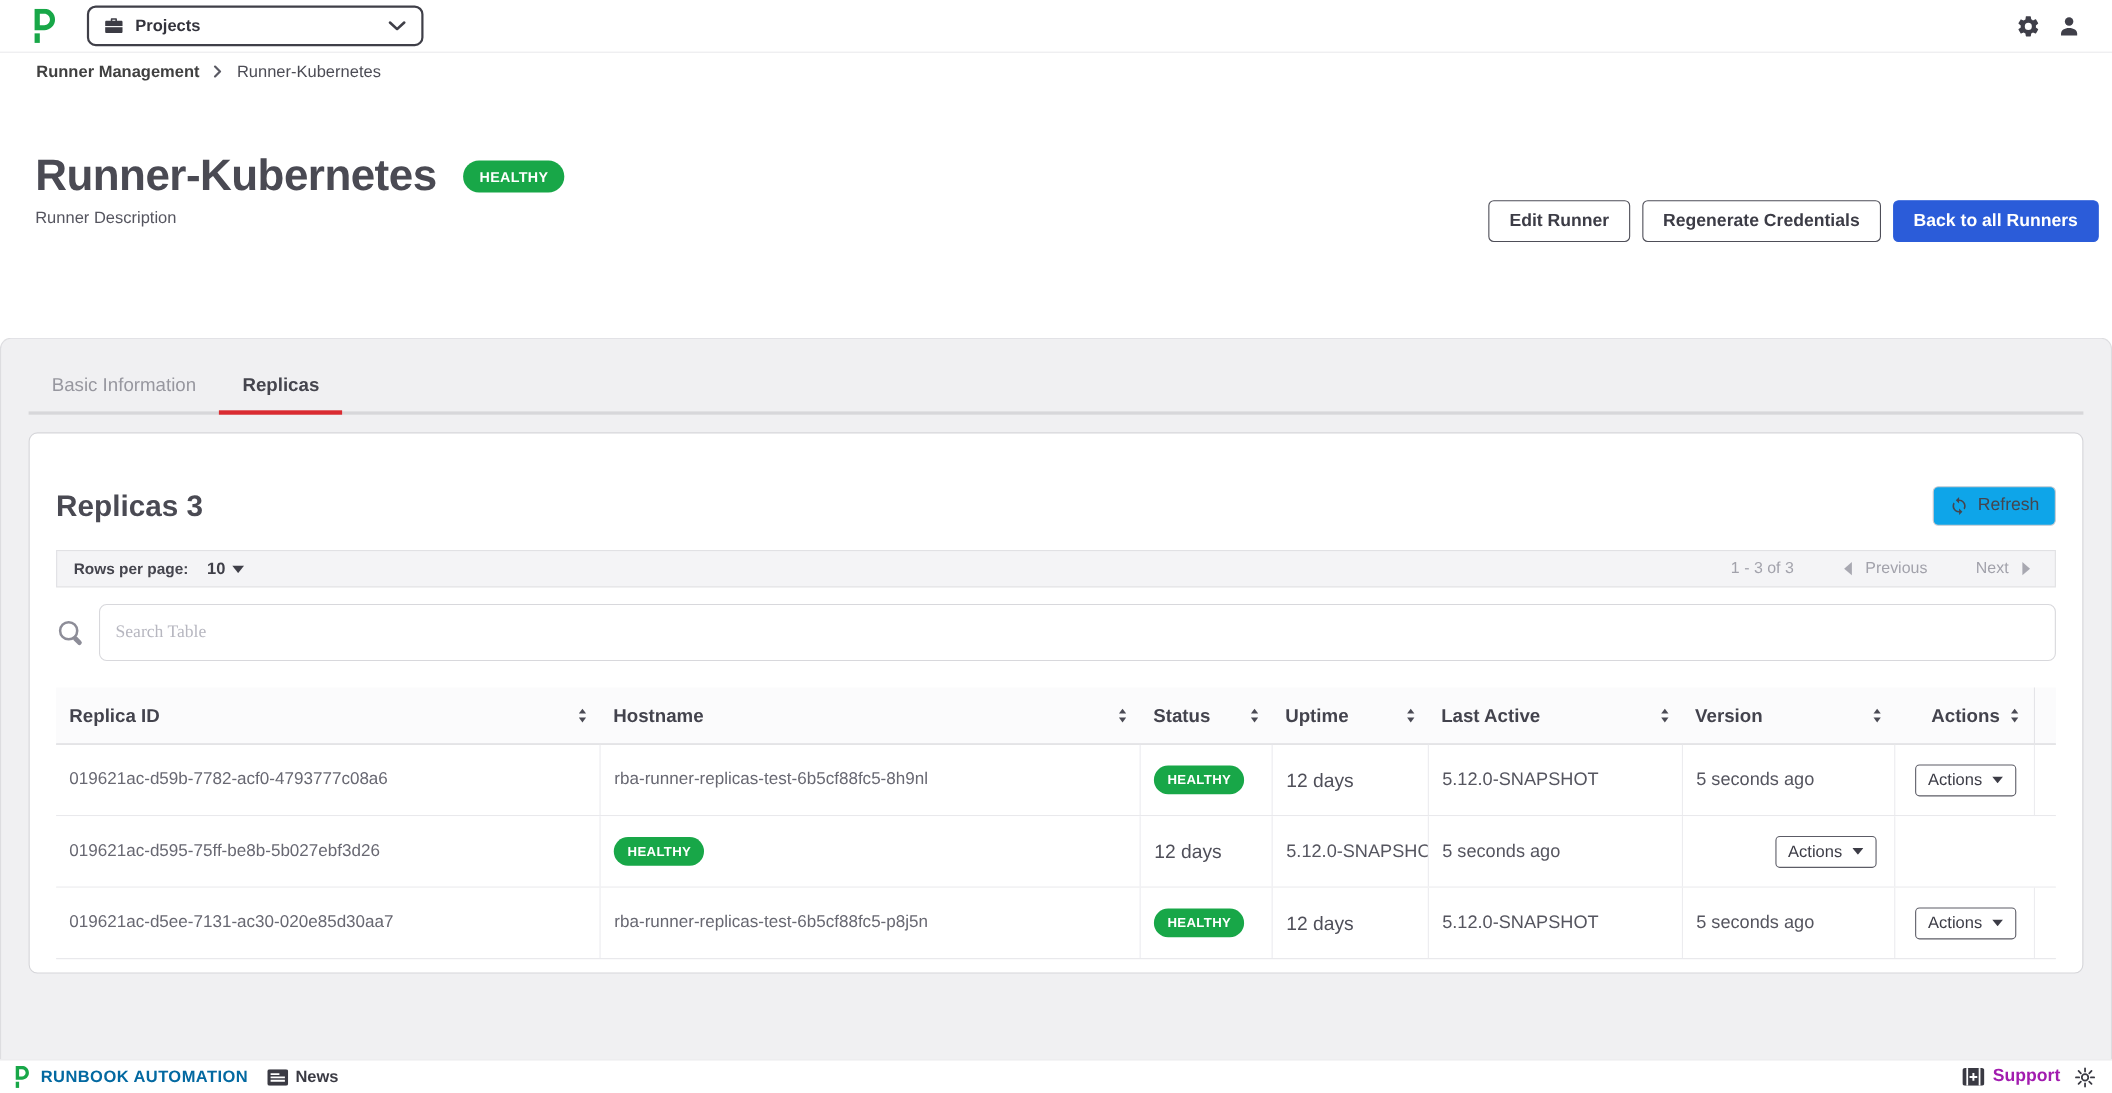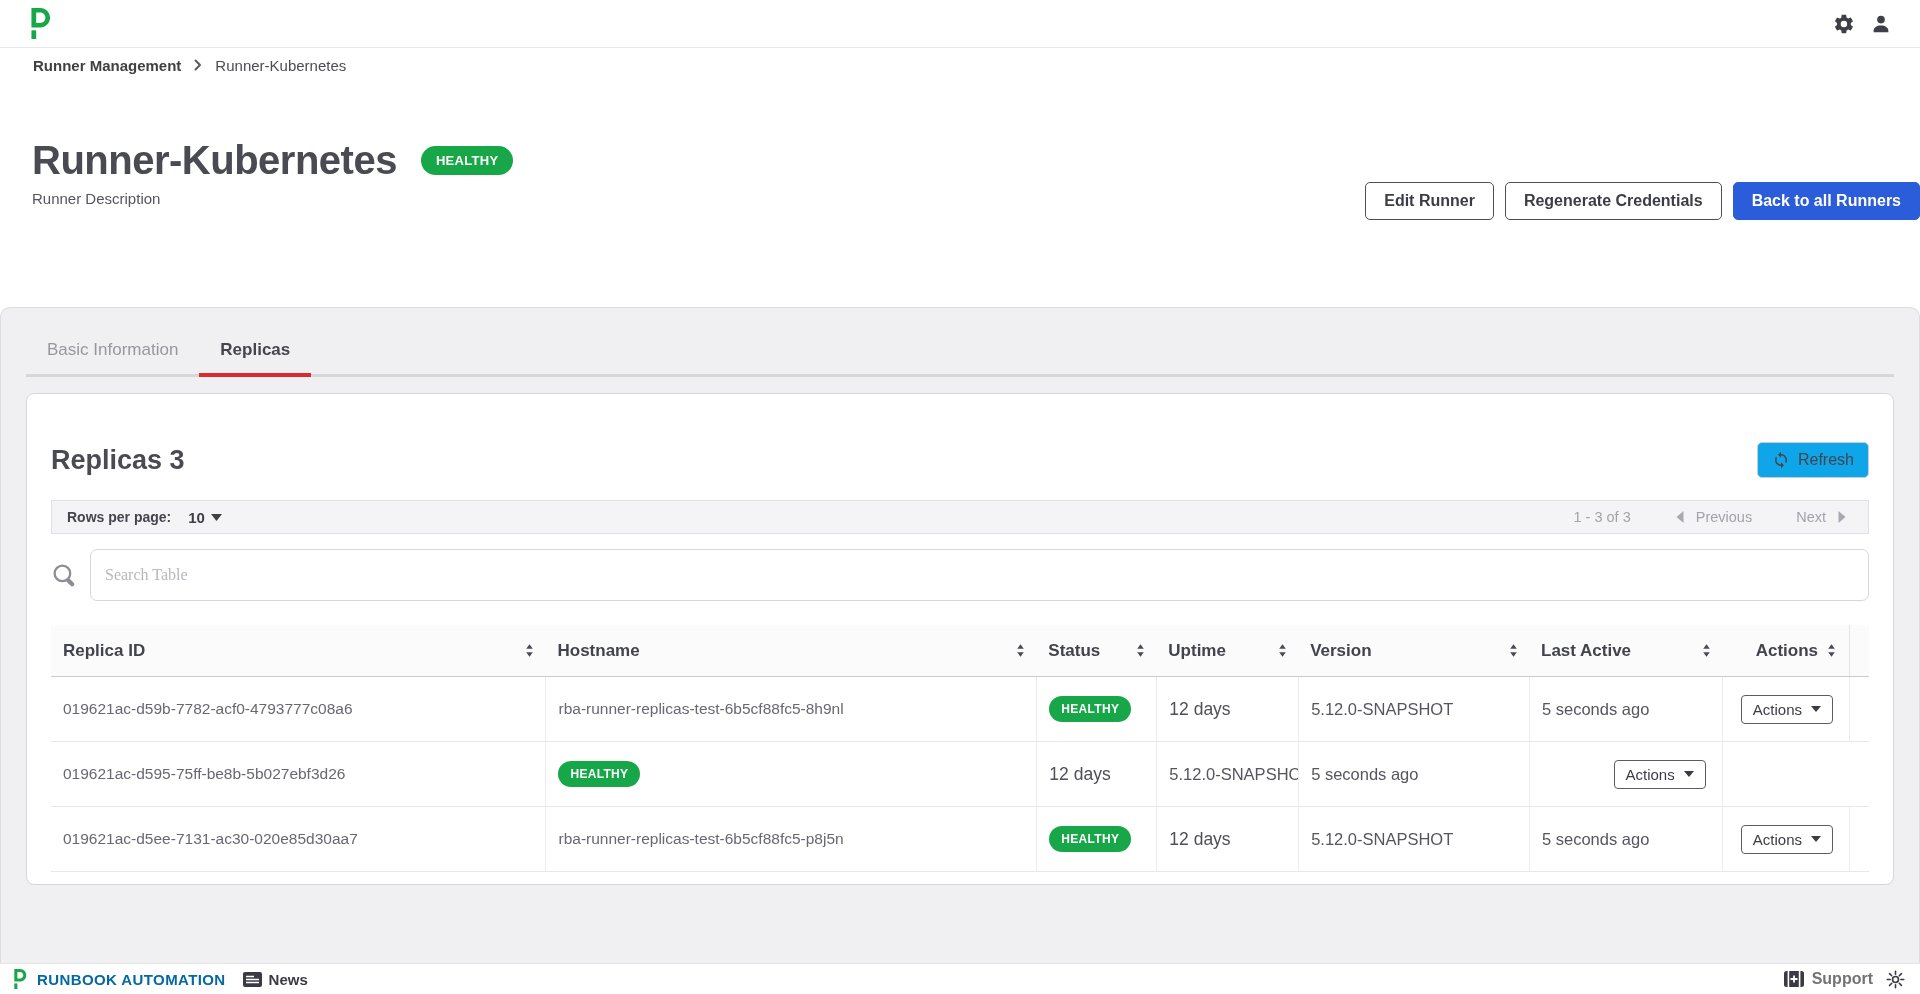--- a/index.html
+++ b/index.html
@@ -25,21 +25,21 @@
   .breadcrumb { flex:0 0 34px; display:flex; align-items:center; gap:13px; padding:0 33px; font-size:15px; background:#fff; }
   .crumb-root { font-weight:700; color:#404040; cursor:pointer; }
   .crumb-current { color:#4c4c55; }
 
   
   .page-header { flex:0 0 225px; position:relative; padding:56px 32px 0; background:#fff; }
   .title-row { display:flex; align-items:center; gap:24px; }
   h1 { margin:0; font-size:40px; font-weight:800; color:#4a4a53; letter-spacing:-0.5px; }
   .badge { background:var(--green); color:#fff; font-size:13px; font-weight:700; padding:7px 15px; border-radius:15px; letter-spacing:0.3px; }
   .desc { margin-top:7px; font-size:15px; color:#55555f; }
-  .header-actions { position:absolute; right:0; top:100px; display:flex; gap:11px; }
+  .header-actions { position:absolute; right:12px; top:100px; display:flex; gap:11px; }
   .btn { font-family:inherit; font-size:16px; font-weight:600; color:#3c3c46; background:#fff; border:1px solid #4e4e58; border-radius:5px; padding:9px 18px; cursor:pointer; white-space:nowrap; }
   .btn-primary { background:var(--blue); border-color:var(--blue); color:#fff; }
 
   
   .gray-section { flex:1; background:#f0f0f2; border:1px solid #dddde0; border-bottom:none; border-radius:10px 10px 0 0; padding:32px 25px 0; overflow:hidden; }
   .tabs { display:flex; border-bottom:3px solid #d7d7da; }
   .tab { padding:0 21px 13px; font-size:17px; color:#97979f; margin-bottom:-3px; cursor:pointer; white-space:nowrap; }
   .tab.active { color:#45454e; font-weight:700; border-bottom:4px solid var(--red); }
 
   
@@ -74,30 +74,40 @@
   .td-actions { justify-content:flex-end; padding-right:16px; }
   .pill { background:var(--green); color:#fff; font-size:12px; font-weight:700; padding:6px 12px; border-radius:13px; letter-spacing:0.3px; }
   .actions-btn { display:flex; align-items:center; gap:9px; font-family:inherit; font-size:15px; color:#3c3c46; background:#fff; border:1px solid #5c5c66; border-radius:4px; padding:5px 11px; cursor:pointer; }
 
   
   .footer { flex:0 0 31px; border-top:1px solid #e5e5e8; background:#fff; display:flex; align-items:center; gap:10px; padding:0 15px 0 12px; }
   .footer-logo { width:15px; height:20px; }
   .footer-brand { font-size:15px; font-weight:700; color:#0369a1; letter-spacing:0.4px; }
   .footer-news { display:flex; align-items:center; gap:7px; font-size:15px; font-weight:700; color:#3a3a43; margin-left:7px; cursor:pointer; }
   .footer-right { margin-left:auto; display:flex; align-items:center; gap:13px; color:#3a3a43; }
-  .footer-support { display:flex; align-items:center; gap:8px; font-size:16px; font-weight:700; color:#737373; cursor:pointer; }
+  .footer-support { display:flex; align-items:center; gap:8px; font-size:16px; font-weight:700; color:#a21caf; cursor:pointer; }
 </style>
 </head>
 <body>
 
 <header class="topbar">
   <svg class="logo-p" viewBox="0 0 22 30" fill="var(--green)">
     <path fill-rule="evenodd" d="M3.2 0h8.6c5.2 0 9.4 4.2 9.4 9.4s-4.2 9.4-9.4 9.4H3.2V0zm4.6 4.4v10h3.9c2.8 0 5-2.2 5-5s-2.2-5-5-5H7.8z"></path>
     <rect x="3.2" y="21.6" width="4.6" height="8.4"></rect>
   </svg>
+  <div class="projects-select">
+    <svg width="17" height="15" viewBox="0 0 18 16" fill="#3b3b44">
+      <path d="M6 3V1.6C6 1 6.4.6 7 .6h4c.6 0 1 .4 1 1V3h4.2c.7 0 1.2.5 1.2 1.2v9.6c0 .7-.5 1.2-1.2 1.2H1.8c-.7 0-1.2-.5-1.2-1.2V4.2C.6 3.5 1.1 3 1.8 3H6zm1.5 0h3V2.1h-3V3z"></path>
+      <rect y="8.2" width="18" height="1.1" fill="#fff"></rect>
+    </svg>
+    <span class="plabel">Projects</span>
+    <svg width="16" height="9" viewBox="0 0 16 9" fill="none" stroke="#3f3f48" stroke-width="2.4" stroke-linecap="round" stroke-linejoin="round">
+      <path d="M1.5 1.5 8 7.5 14.5 1.5"></path>
+    </svg>
+  </div>
   <div class="topbar-right">
     <button class="icon-btn">
       <svg width="22" height="22" viewBox="0 0 24 24" fill="currentColor">
         <path d="M19.4 13c.05-.32.08-.66.08-1s-.03-.68-.08-1l2.1-1.65c.19-.15.24-.42.12-.64l-2-3.46c-.12-.22-.39-.3-.61-.22l-2.49 1a7.3 7.3 0 0 0-1.73-1l-.38-2.65A.49.49 0 0 0 13.92 2h-4c-.25 0-.46.18-.49.42l-.38 2.65c-.63.26-1.2.6-1.73 1l-2.49-1a.5.5 0 0 0-.61.22l-2 3.46c-.12.22-.07.49.12.64L4.44 11a7 7 0 0 0 0 2l-2.1 1.65a.5.5 0 0 0-.12.64l2 3.46c.12.22.39.3.61.22l2.49-1c.53.4 1.1.74 1.73 1l.38 2.65c.03.24.24.42.49.42h4c.25 0 .46-.18.49-.42l.38-2.65a7.3 7.3 0 0 0 1.73-1l2.49 1c.22.08.49 0 .61-.22l2-3.46a.5.5 0 0 0-.12-.64L19.4 13zM11.92 15.5a3.5 3.5 0 1 1 0-7 3.5 3.5 0 0 1 0 7z"></path>
       </svg>
     </button>
     <button class="icon-btn">
       <svg width="22" height="22" viewBox="0 0 24 24" fill="currentColor">
         <circle cx="12" cy="7.2" r="4.2"></circle>
         <path d="M12 13.5c-4.6 0-8 2.3-8 5.5v2h16v-2c0-3.2-3.4-5.5-8-5.5z"></path>
@@ -201,28 +211,28 @@
             </svg>
           </div>
           <div class="th">
             <span>Uptime</span>
             <svg class="sort" width="11" height="15" viewBox="0 0 12 16" fill="currentColor">
               <path d="M6 1.2 9.6 6H2.4Z"></path>
               <path d="M6 14.8 2.4 10h7.2Z"></path>
             </svg>
           </div>
           <div class="th">
+            <span>Last Active</span>
+            <svg class="sort" width="11" height="15" viewBox="0 0 12 16" fill="currentColor">
+              <path d="M6 1.2 9.6 6H2.4Z"></path>
+              <path d="M6 14.8 2.4 10h7.2Z"></path>
+            </svg>
+          </div>
+          <div class="th">
             <span>Version</span>
-            <svg class="sort" width="11" height="15" viewBox="0 0 12 16" fill="currentColor">
-              <path d="M6 1.2 9.6 6H2.4Z"></path>
-              <path d="M6 14.8 2.4 10h7.2Z"></path>
-            </svg>
-          </div>
-          <div class="th">
-            <span>Last Active</span>
             <svg class="sort" width="11" height="15" viewBox="0 0 12 16" fill="currentColor">
               <path d="M6 1.2 9.6 6H2.4Z"></path>
               <path d="M6 14.8 2.4 10h7.2Z"></path>
             </svg>
           </div>
           <div class="th th-actions">
             <span>Actions</span>
             <svg class="sort" width="11" height="15" viewBox="0 0 12 16" fill="currentColor">
               <path d="M6 1.2 9.6 6H2.4Z"></path>
               <path d="M6 14.8 2.4 10h7.2Z"></path>

